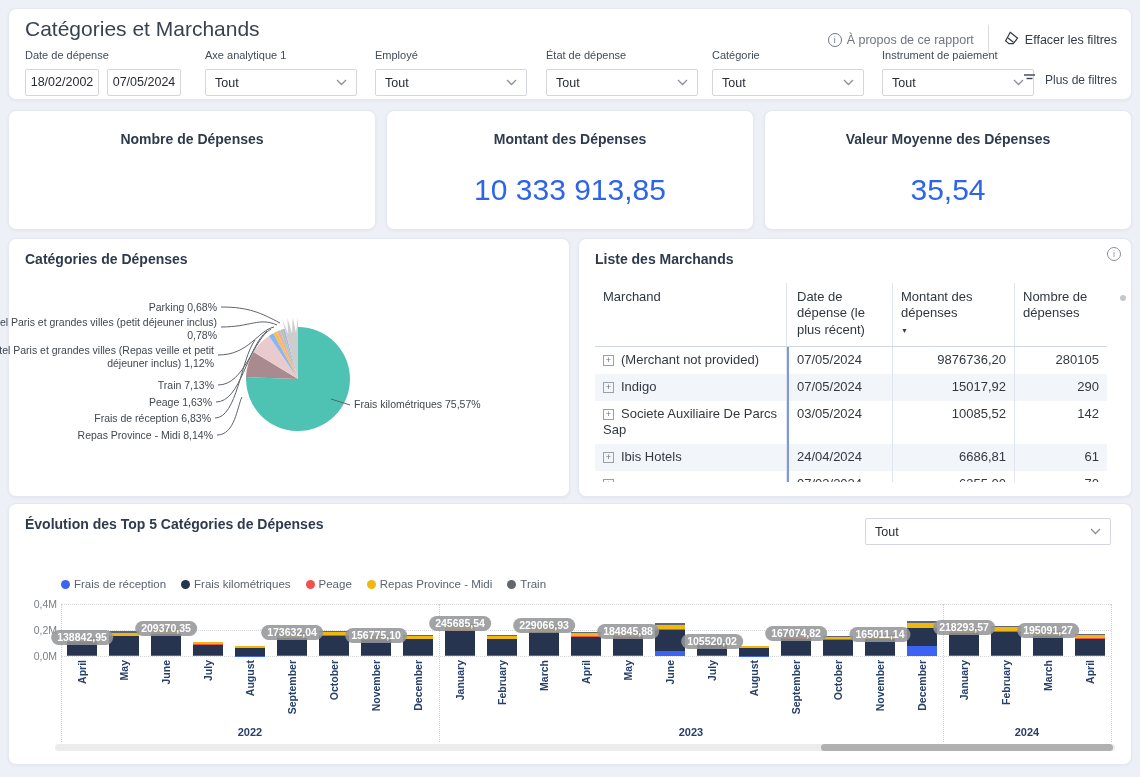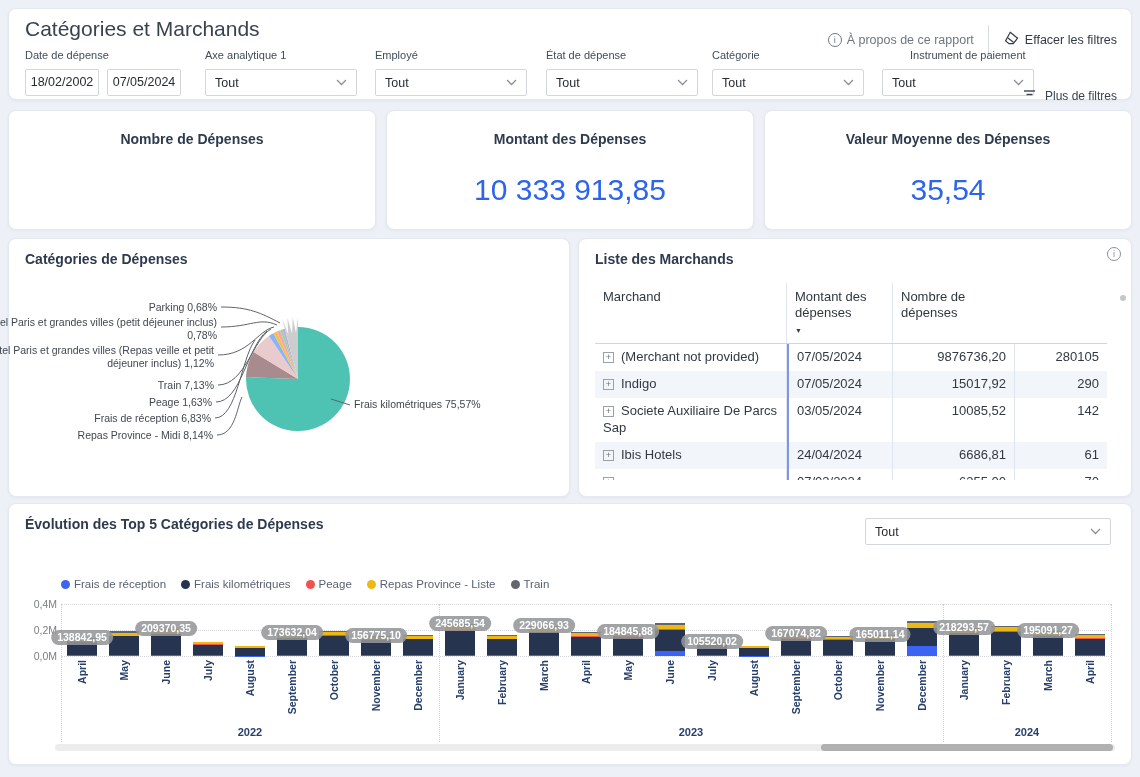--- a/index.html
+++ b/index.html
@@ -14,21 +14,21 @@
   .hdr-btn { display:flex; align-items:center; gap:5px; font-size:12.5px; cursor:pointer; }
   .about-btn { color:#6f7680; }
   .clear-btn { color:#323a45; }
   .icon-info { display:inline-block; width:14px; height:14px; border:1px solid currentColor; border-radius:50%; font-size:9px; line-height:13px; text-align:center; font-style:normal; }
   .icon-info::before { content:"i"; }
   .v-divider { width:1px; height:30px; background:#d8dbe0; }
   .filter-label { position:absolute; top:40px; font-size:11px; font-weight:400; color:#414c59; }
   .dd-box { position:absolute; top:60px; height:27px; border:1px solid #d3d7dd; border-radius:2px; background:#fff; display:flex; align-items:center; justify-content:space-between; padding:0 9px; font-size:12.5px; color:#272c33; cursor:pointer; }
   .date-box { position:absolute; top:60px; width:74px; height:27px; border:1px solid #d3d7dd; border-radius:2px; text-align:center; line-height:25px; font-size:12.5px; color:#272c33; }
   .chev svg { display:block; }
-  .more-filters { position:absolute; right:14px; top:80px; display:flex; align-items:center; gap:9px; font-size:12px; color:#39434f; cursor:pointer; }
+  .more-filters { position:absolute; right:14px; top:64px; display:flex; align-items:center; gap:9px; font-size:12px; color:#39434f; cursor:pointer; }
 
   
   .kpi { top:110px; height:120px; width:368px; text-align:center; }
   .kpi-label { margin-top:20px; font-size:14px; font-weight:700; color:#2e3a4d; }
   .kpi-value { margin-top:26px; font-size:30px; color:#2d64e9; }
 
   
   #pie-card  { left:8px;  top:238px; width:562px; height:259px; }
   #table-card{ left:578px; top:238px; width:554px; height:259px; overflow:hidden; }
   .card-title { position:absolute; left:16px; top:12px; font-size:14px; font-weight:700; color:#2e3a4d; }
@@ -136,21 +136,21 @@
   <div class="filter-label" style="left:703px">Catégorie</div>
   <div class="dd-box" style="left:703px;width:152px">
     <span>Tout</span>
     <span class="chev">
         <svg width="11" height="7">
           <polyline points="1,1 5.5,5.5 10,1" fill="none" stroke="#8b9098" stroke-width="1.3"></polyline>
         </svg>
       </span>
   </div>
 
-  <div class="filter-label" style="left:901px">Instrument de paiement</div>
+  <div class="filter-label" style="left:873px">Instrument de paiement</div>
   <div class="dd-box" style="left:873px;width:152px">
     <span>Tout</span>
     <span class="chev">
         <svg width="11" height="7">
           <polyline points="1,1 5.5,5.5 10,1" fill="none" stroke="#8b9098" stroke-width="1.3"></polyline>
         </svg>
       </span>
   </div>
 
   <div class="more-filters">
@@ -207,20 +207,21 @@
     </div>
 </div>
 
 <div class="card" id="table-card">
   <div class="card-title">Liste des Marchands</div>
   <span class="tbl-info icon-info"></span>
   <div class="tbl-scroll-dot"></div>
   <div class="tbl">
     <div class="t-head">
       <div class="hc col-sep">Marchand</div>
+      <div class="hc col-sep c-date">Date de dépense (le plus récent)</div>
       <div class="hc col-sep c-num sort-arrow">Montant des dépenses</div>
       <div class="hc c-num">Nombre de dépenses</div>
     </div>
     <div id="t-body">
         <div class="t-row">
           <div class="col-sep"><span class="expand"></span>(Merchant not provided)</div>
           <div class="c-date col-sep">07/05/2024</div>
           <div class="c-num col-sep">9876736,20</div>
           <div class="c-num">280105</div>
         </div>
@@ -270,21 +271,21 @@
       <div class="legend-item">
         <span class="legend-dot" style="background:#263450"></span>
         <span>Frais kilométriques</span>
       </div>
       <div class="legend-item">
         <span class="legend-dot" style="background:#EF534F"></span>
         <span>Peage</span>
       </div>
       <div class="legend-item">
         <span class="legend-dot" style="background:#EFB810"></span>
-        <span>Repas Province - Liste</span>
+        <span>Repas Province - Midi</span>
       </div>
       <div class="legend-item">
         <span class="legend-dot" style="background:#62676D"></span>
         <span>Train</span>
       </div>
     </div>
 
   <div class="ylab" style="top:94px">0,4M</div>
   <div class="ylab" style="top:120px">0,2M</div>
   <div class="ylab" style="top:146px">0,0M</div>

